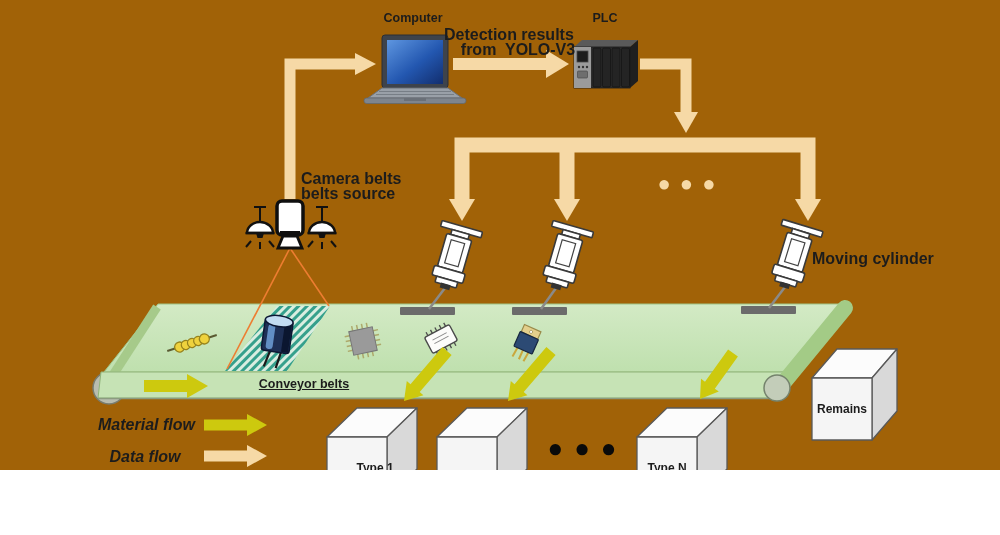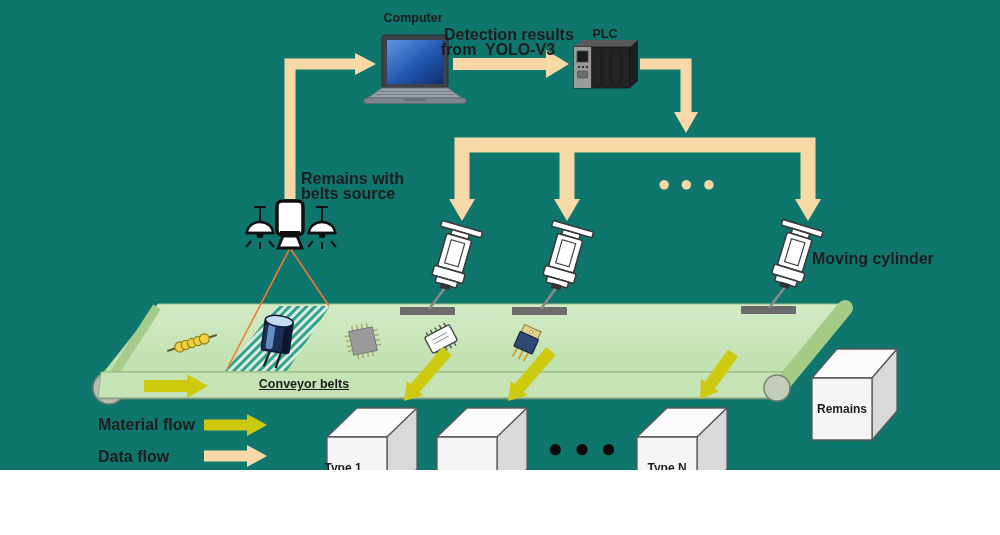--- a/index.html
+++ b/index.html
@@ -1,21 +1,21 @@
 <!DOCTYPE html>
 <html style="--data-flow: #F6D9A6; --material-flow: #CDC90E; --belt-surface: #CBE6BC; --belt-front: #C6E3B5; --belt-end: #A3CB86; --scan-teal: #35A08C; --fov-line: #ED7D31;"><head>
 <meta charset="utf-8">
 <style>
   html,body{margin:0;padding:0;background:#ffffff;}
-  .stage{position:relative;width:1000px;height:470px;background:#0f766e;
+  .stage{position:relative;width:1000px;height:470px;background:#a16207;
          font-family:"Liberation Sans",sans-serif;overflow:hidden;}
   .stage svg{position:absolute;left:0;top:0;}
   .lbl{position:absolute;font-weight:700;color:#1c1c1c;font-size:16px;line-height:1.15;white-space:nowrap;}
   .ctr{text-align:center;}
-  .rgt{text-align:left;}
+  .rgt{text-align:center;font-style:italic;}
   .pre{white-space:pre;}
   .big{font-size:12.5px;}
   .boxlbl{position:absolute;display:flex;align-items:center;justify-content:center;
           font-weight:700;font-size:12px;color:#1c1c1c;}
   .dots{position:absolute;font-weight:400;text-align:center;}
   .dots-black{color:#0a0a0a;font-size:26px;letter-spacing:11px;}
   .dots-tan{color:var(--data-flow);font-size:22px;letter-spacing:9px;}
   .tan-stroke{stroke:var(--data-flow);fill:none;}
   .tan-fill{fill:var(--data-flow);}
   .yel-stroke{stroke:var(--material-flow);fill:none;}
@@ -256,30 +256,30 @@
     <rect x="637" y="437" width="60" height="61" fill="#F5F5F5"></rect>
   </g>
   <g stroke="#595959" stroke-width="1.3" stroke-linejoin="round">
     <polygon points="812,378 872,378 897,349 837,349" fill="#FCFCFC"></polygon>
     <polygon points="872,378 897,349 897,411 872,440" fill="#D9D9D9"></polygon>
     <rect x="812" y="378" width="60" height="62" fill="#F5F5F5"></rect>
   </g>
 </svg>
 
 <div class="lbl ctr big" style="left:373px;top:11px;width:80px;">Computer</div>
-<div class="lbl ctr big" style="left:578px;top:27px;width:54px;">PLC</div>
+<div class="lbl ctr big" style="left:578px;top:11px;width:54px;">PLC</div>
 <div class="lbl ctr" style="left:444px;top:26px;width:124px;">Detection results</div>
-<div class="lbl ctr pre" style="left:436px;top:41px;width:124px;">from  YOLO-V3</div>
-<div class="lbl ctr" style="left:301px;top:170px;width:76px;">Remains with</div>
+<div class="lbl ctr pre" style="left:456px;top:41px;width:124px;">from  YOLO-V3</div>
+<div class="lbl ctr" style="left:301px;top:170px;width:76px;">Camera belts</div>
 <div class="lbl ctr" style="left:301px;top:185px;width:76px;">belts source</div>
 <div class="lbl" style="left:812px;top:250px;">Moving cylinder</div>
 <div class="lbl ctr big" style="left:252px;top:377px;width:104px;text-decoration:underline;">Conveyor belts</div>
 <div class="lbl rgt" style="left:98px;top:416px;width:94px;">Material flow</div>
 <div class="lbl rgt" style="left:98px;top:448px;width:94px;">Data flow</div>
 
-<div class="boxlbl" style="left:313px;top:437px;width:60px;height:61px;">Type 1</div>
+<div class="boxlbl" style="left:345px;top:437px;width:60px;height:61px;">Type 1</div>
 <div class="boxlbl" style="left:637px;top:437px;width:60px;height:61px;">Type N</div>
 <div class="boxlbl" style="left:812px;top:378px;width:60px;height:62px;">Remains</div>
 
 <div class="dots dots-tan ctr" style="left:641px;top:171px;width:100px;">●●●</div>
 <div class="dots dots-black ctr" style="left:535px;top:433px;width:105px;">●●●</div>
 
 </div>
 
 </body></html>

